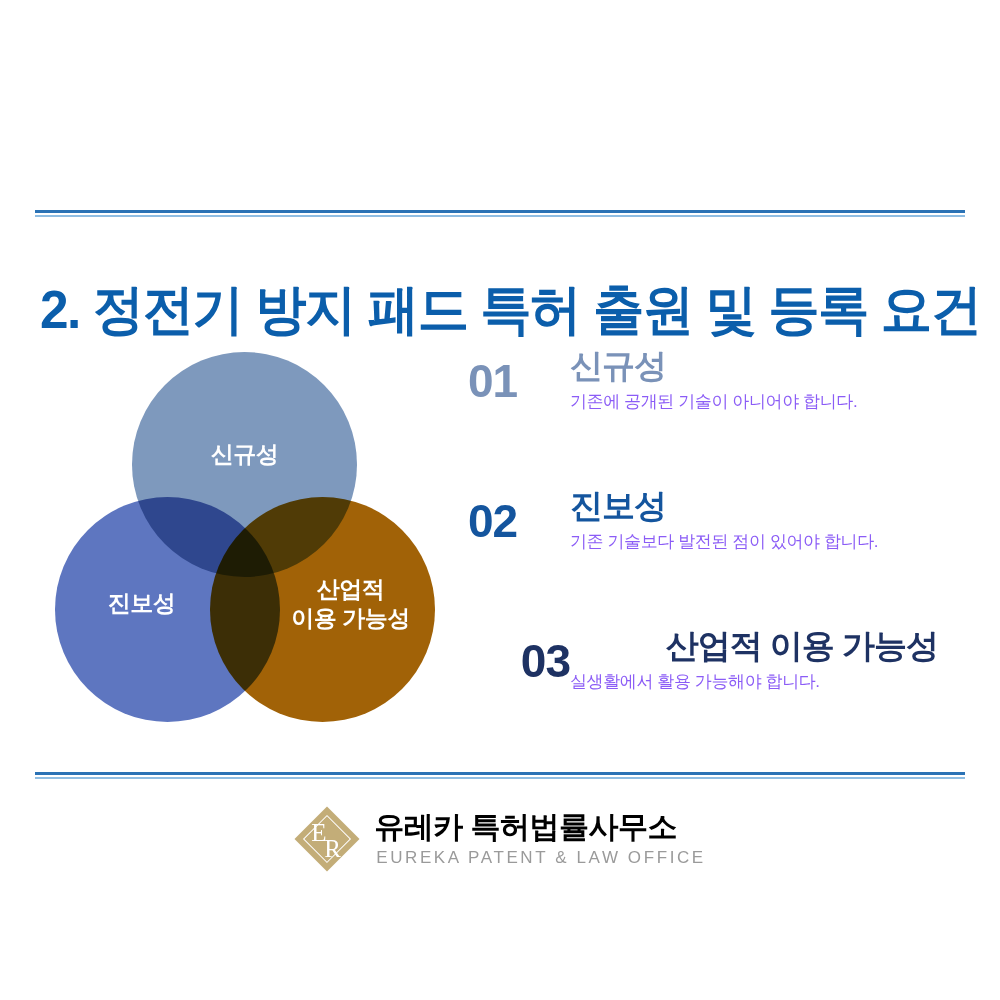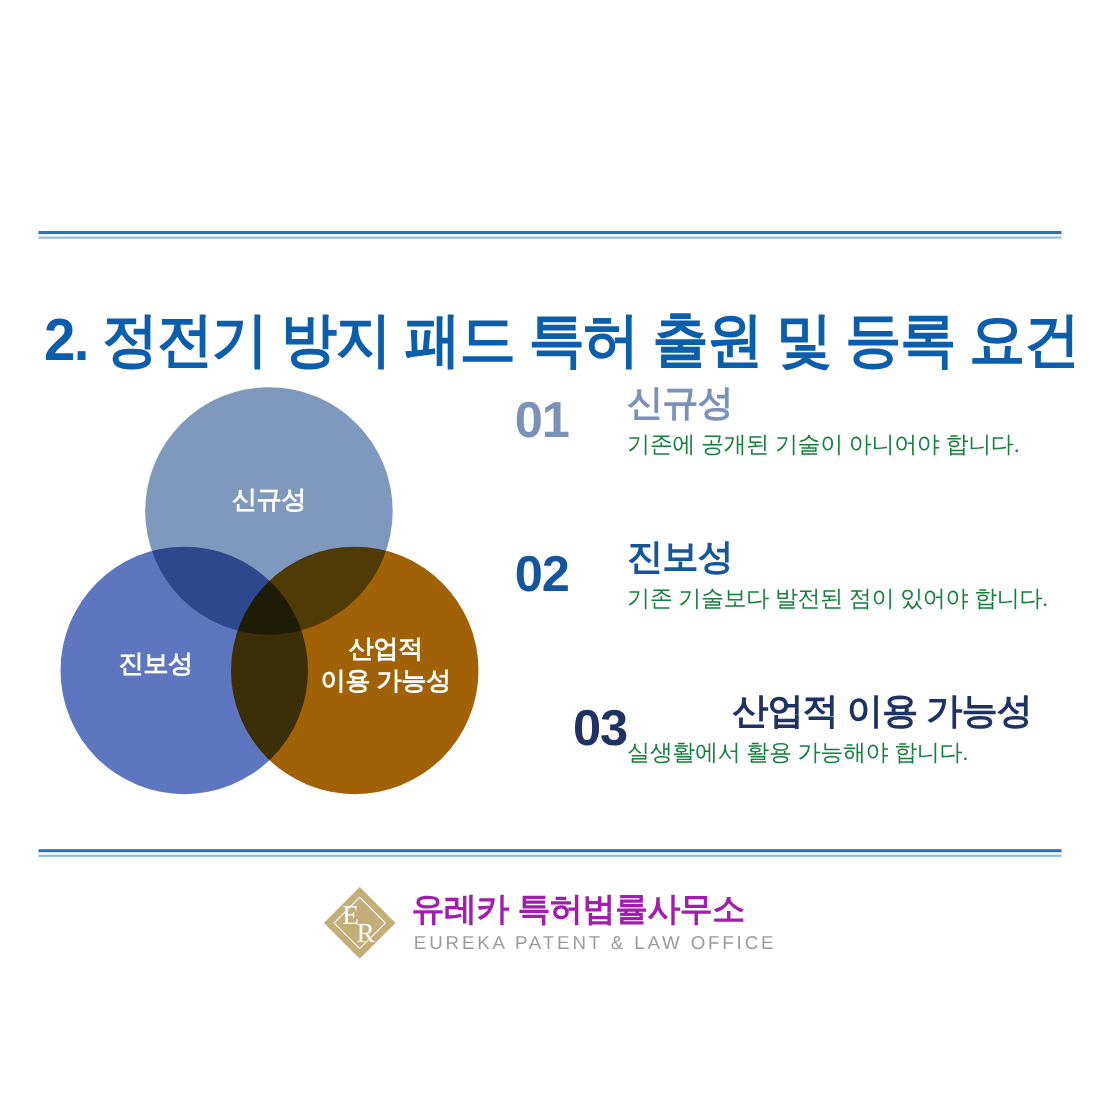--- a/index.html
+++ b/index.html
@@ -161,22 +161,22 @@
   }
   .req-heading {
     font-size: 33px;
     font-weight: bold;
     line-height: 1.12;
     letter-spacing: -1px;
     margin: 0 0 6px 0;
     white-space: nowrap;
   }
   .req-desc {
-    font-size: 21px;
-    color: #15803d;
+    font-size: 17px;
+    color: #8b5cf6;
     line-height: 1.3;
     letter-spacing: -0.4px;
     white-space: nowrap;
   }
 
   #req-item-1 .req-number,
   #req-item-1 .req-heading { color: #7a92b8; }
   #req-item-2 .req-number,
   #req-item-2 .req-heading { color: #14559e; }
   #req-item-3 .req-number,
@@ -230,21 +230,21 @@
 
   .logo-text {
     display: flex;
     flex-direction: column;
     align-items: flex-start;
     justify-content: center;
   }
   .logo-name-ko {
     font-size: 30px;
     font-weight: bold;
-    color: #a21caf;
+    color: #000000;
     letter-spacing: -0.5px;
     line-height: 1.12;
   }
   .logo-name-en {
     font-size: 17px;
     color: #9a9a9a;
     letter-spacing: 2.6px;
     line-height: 1.2;
     margin-top: 4px;
     margin-left: 2px;

